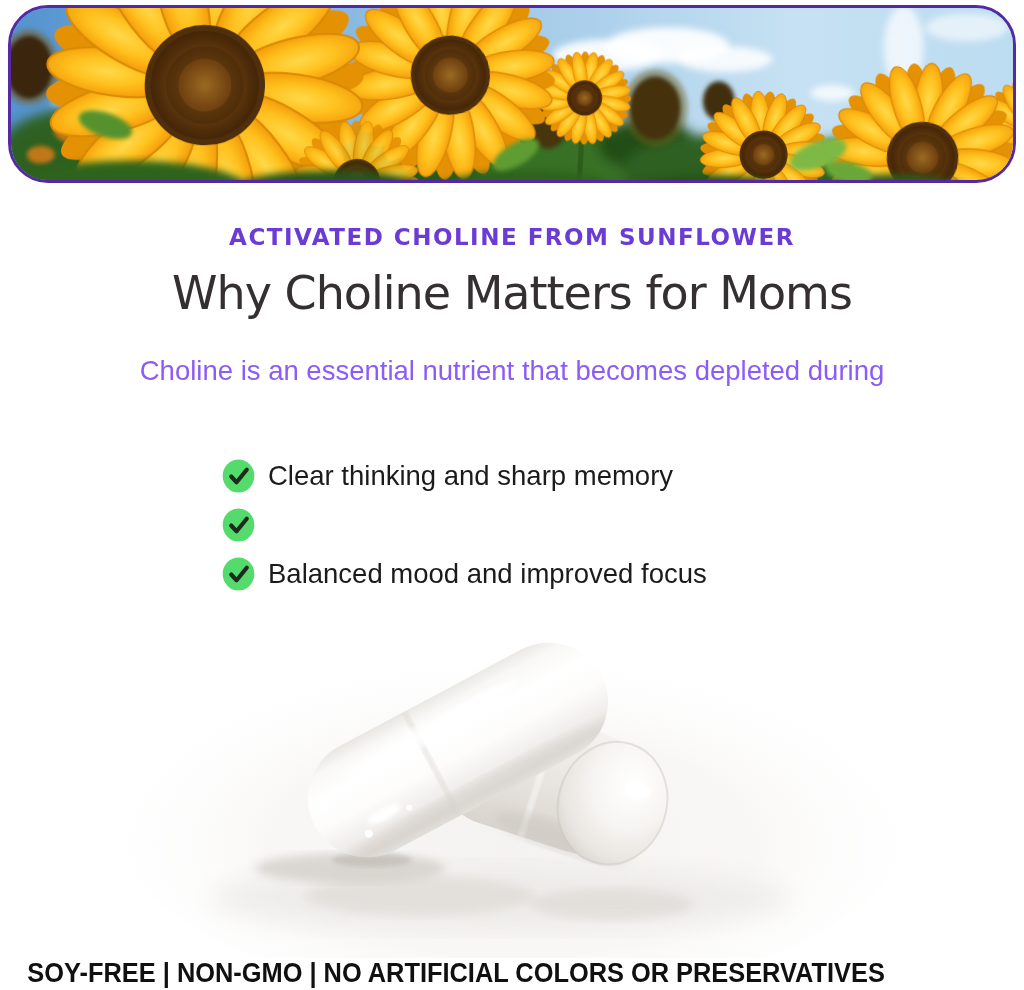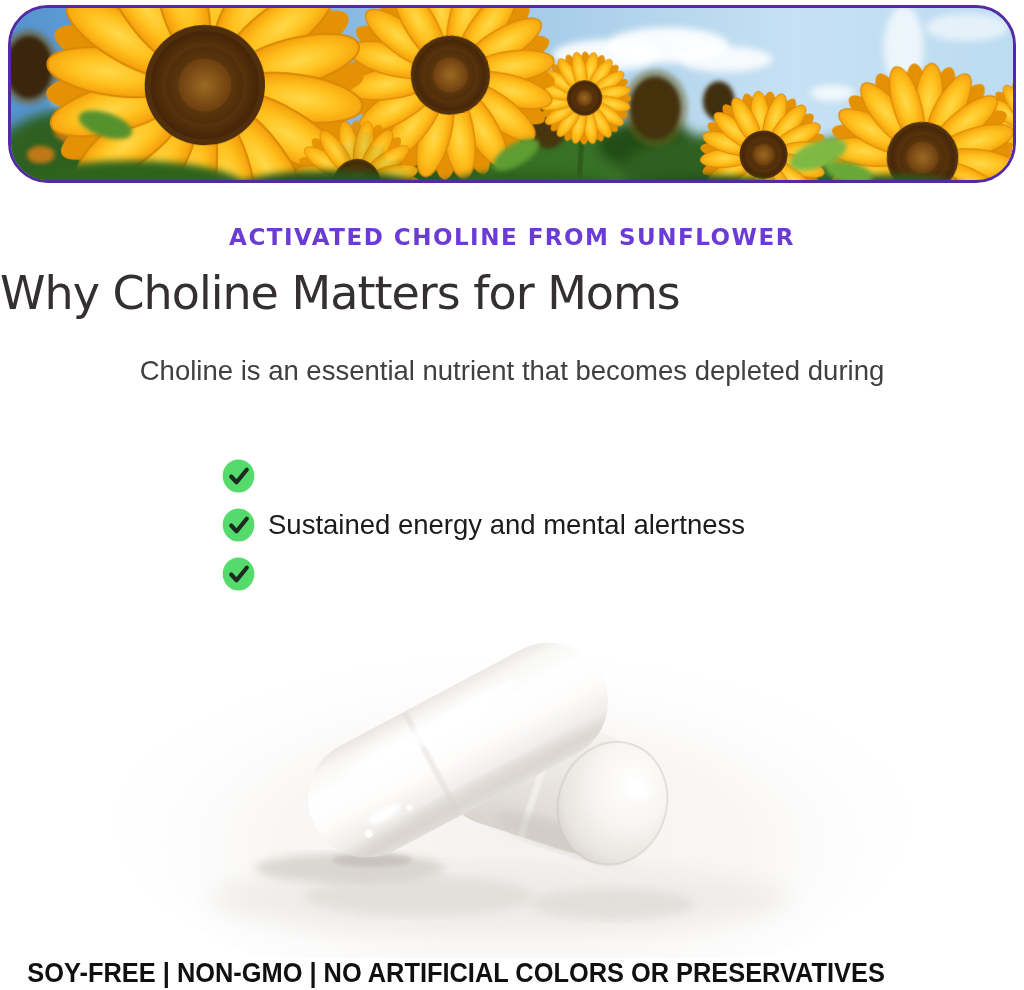--- a/index.html
+++ b/index.html
@@ -9,25 +9,25 @@
   
   .banner{position:absolute;left:8px;top:5px;width:1008px;height:178px;
           border:3px solid #5429a4;border-radius:40px;overflow:hidden;
           box-sizing:border-box;background:#7fb0dd;}
   .banner svg{display:block;width:100%;height:100%;}
 
   
   .eyebrow{position:absolute;top:224px;left:0;width:100%;text-align:center;
            font-family:"DejaVu Sans",sans-serif;font-weight:bold;font-size:23px;
            letter-spacing:1.5px;color:#6b3bd6;}
-  .heading{position:absolute;top:264px;left:0;width:100%;margin:0;text-align:left;
+  .heading{position:absolute;top:264px;left:0;width:100%;margin:0;text-align:center;
            font-family:"DejaVu Sans",sans-serif;font-weight:500;font-size:46px;
            letter-spacing:-1px;color:#343031;line-height:58px;}
   .intro{position:absolute;top:352px;left:0;width:100%;margin:0;text-align:center;
-         font-size:27.5px;color:#404040;line-height:37px;font-weight:400;}
+         font-size:27.5px;color:#8b5cf6;line-height:37px;font-weight:400;}
   .intro span{display:block;}
 
   .benefits{position:absolute;top:459px;left:222px;margin:0;padding:0;list-style:none;}
   .benefit{display:flex;align-items:center;gap:13px;height:34px;margin-bottom:15px;}
   .check{width:33px;height:34px;flex:0 0 33px;}
   .check svg{display:block;width:33px;height:34px;}
   .benefit-text{font-size:27.5px;color:#1b1b1b;white-space:nowrap;}
 
   
   .capsules{position:absolute;top:600px;left:0;width:1024px;height:358px;}
@@ -202,37 +202,38 @@
   </p>
 
   <ul class="benefits">
     <li class="benefit">
       <span class="check">
         <svg viewBox="0 0 34 34">
             <ellipse cx="17" cy="17" rx="16.3" ry="17" fill="#55db6b"></ellipse>
             <path d="M9.5 17.5 L15 23.5 L25.5 10.5" fill="none" stroke="#1c2a1f" stroke-width="4.3" stroke-linecap="round" stroke-linejoin="round"></path>
           </svg>
       </span>
+      <span class="benefit-text">Clear thinking and sharp memory</span>
     </li>
     <li class="benefit">
       <span class="check">
         <svg viewBox="0 0 34 34">
             <ellipse cx="17" cy="17" rx="16.3" ry="17" fill="#55db6b"></ellipse>
             <path d="M9.5 17.5 L15 23.5 L25.5 10.5" fill="none" stroke="#1c2a1f" stroke-width="4.3" stroke-linecap="round" stroke-linejoin="round"></path>
           </svg>
       </span>
-      <span class="benefit-text">Sustained energy and mental alertness</span>
     </li>
     <li class="benefit">
       <span class="check">
         <svg viewBox="0 0 34 34">
             <ellipse cx="17" cy="17" rx="16.3" ry="17" fill="#55db6b"></ellipse>
             <path d="M9.5 17.5 L15 23.5 L25.5 10.5" fill="none" stroke="#1c2a1f" stroke-width="4.3" stroke-linecap="round" stroke-linejoin="round"></path>
           </svg>
       </span>
+      <span class="benefit-text">Balanced mood and improved focus</span>
     </li>
   </ul>
 
   <div class="capsules">
     <svg viewBox="0 0 1024 358">
       <defs>
         <radialGradient id="photoBg" cx="0.5" cy="0.58" r="0.55">
           <stop offset="0" stop-color="#f4f2f0" stop-opacity="0.95"></stop>
           <stop offset="0.55" stop-color="#f6f4f2" stop-opacity="0.7"></stop>
           <stop offset="1" stop-color="#ffffff" stop-opacity="0"></stop>

